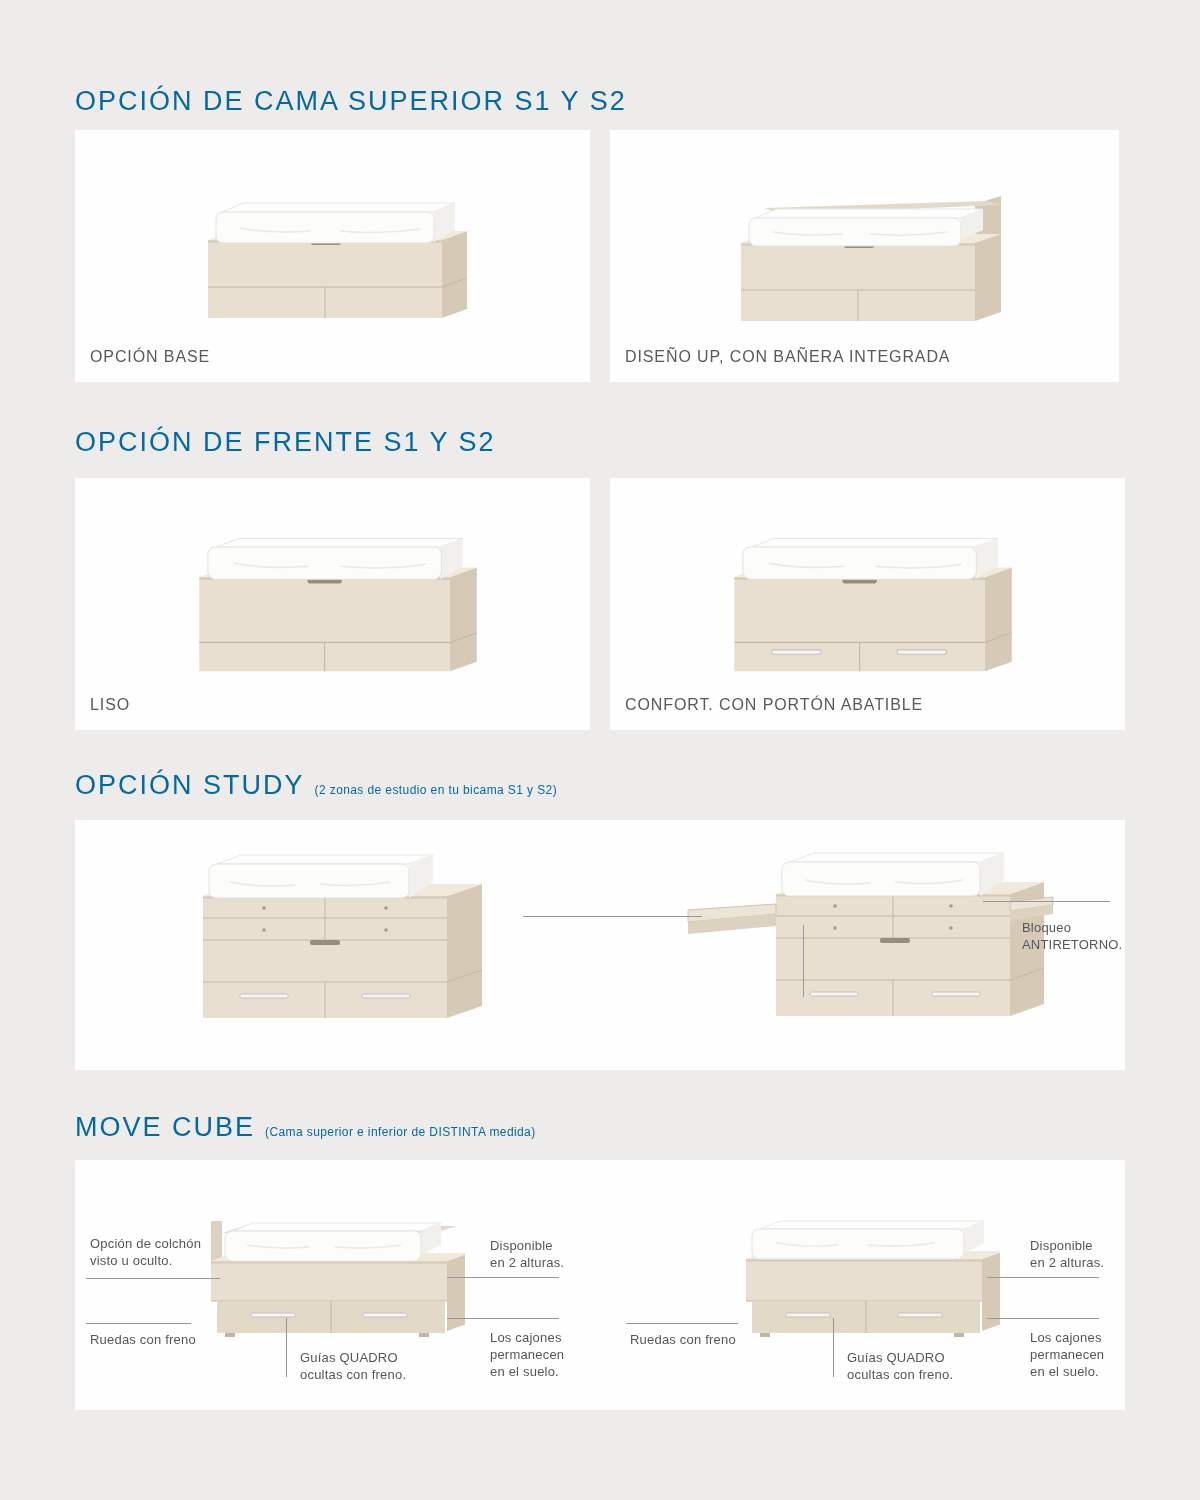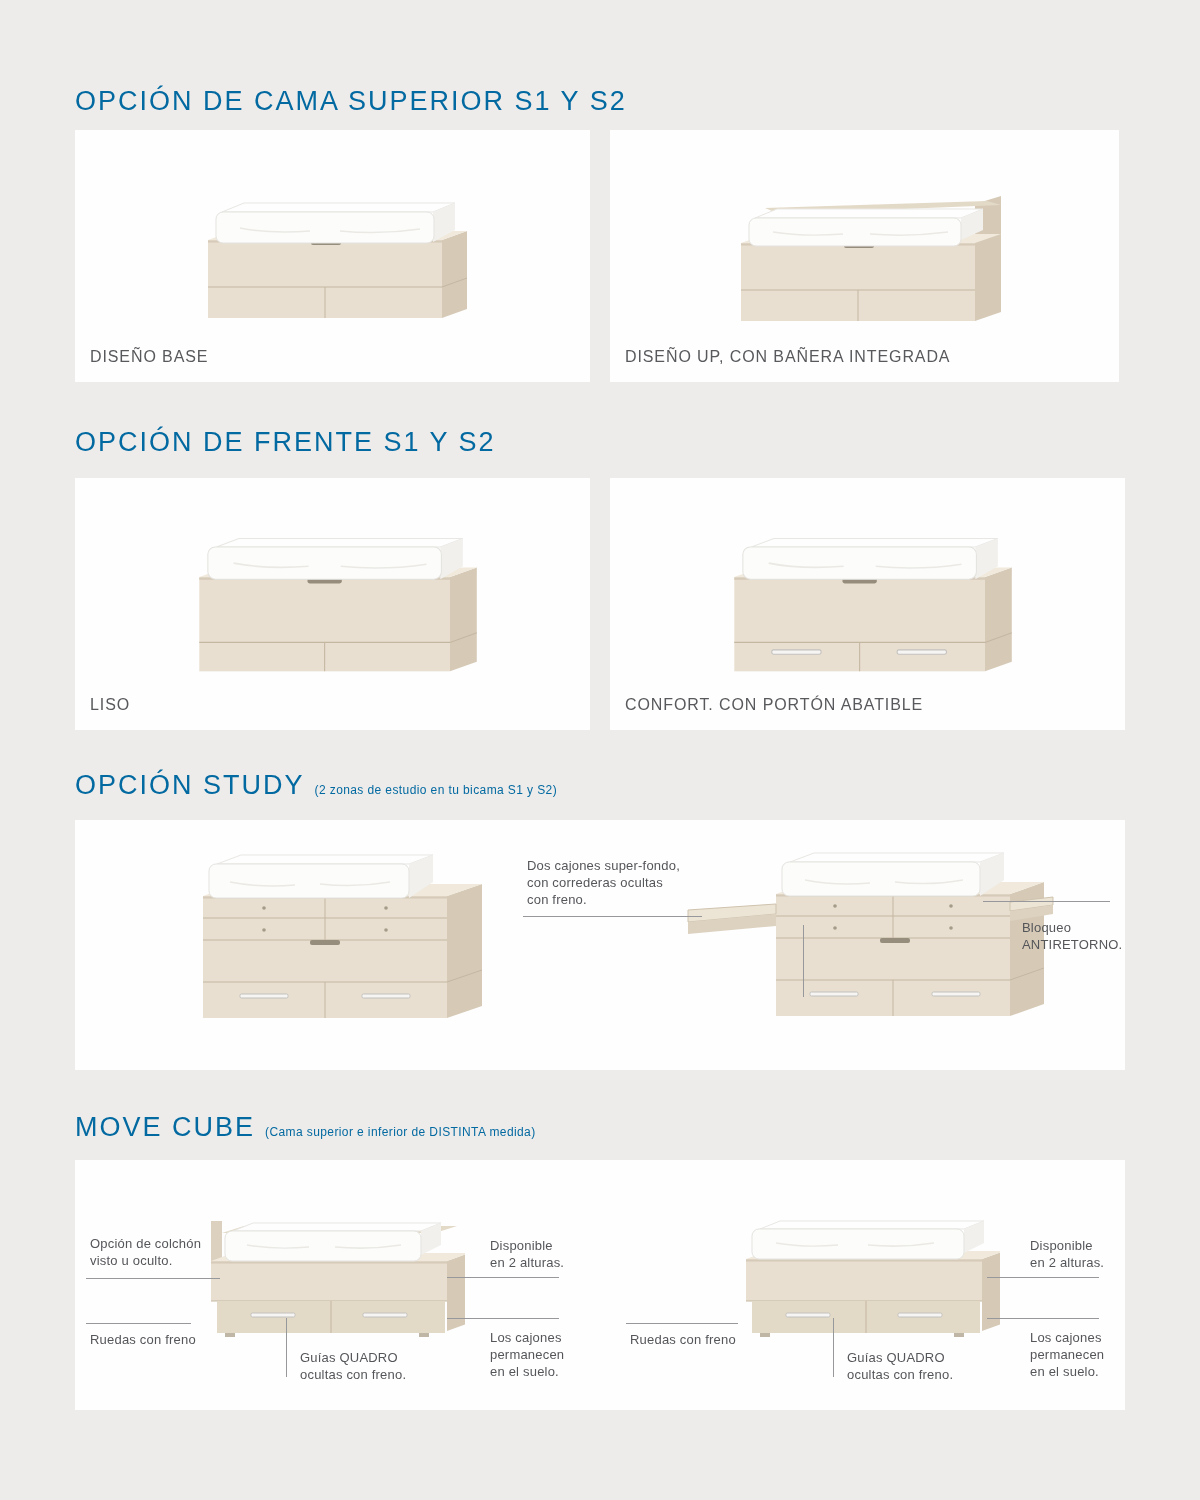--- a/index.html
+++ b/index.html
@@ -55,21 +55,21 @@
     <line class="gapline" x1="18" y1="97" x2="252" y2="97"></line>
     <line class="gapline" x1="252" y1="97" x2="277" y2="88"></line>
     <line class="gapline" x1="135" y1="97" x2="135" y2="128"></line>
     <rect x="121" y="50" width="30" height="5" rx="2" fill="#978d7c"></rect>
     <polygon points="32,22 243,22 265,13 54,13" fill="#fefefe" stroke="#e8e7e3"></polygon>
     <polygon points="243,22 265,13 265,40 243,52" fill="#f1f0ed"></polygon>
     <rect x="26" y="22" width="218" height="31" rx="7" fill="#fcfcfb" stroke="#e4e3df"></rect>
     <path class="wrinkle" d="M50,38 q30,6 70,3"></path>
     <path class="wrinkle" d="M150,41 q40,4 80,-2"></path>
   </svg>
-  <div class="card-label">DISEÑO BASE</div>
+  <div class="card-label">OPCIÓN BASE</div>
 </div>
 
 <div class="panel" style="left:610px;top:130px;width:509px;height:252px;">
   <svg class="bed" style="left:115px;top:58px;" width="280" height="140" viewBox="0 0 280 140">
     <polygon points="250,16 276,8 276,124 250,133" fill="#d6cab7"></polygon>
     <polygon points="40,20 262,13 276,17 54,26" fill="#e3d9c7"></polygon>
     <rect x="16" y="55" width="234" height="78" fill="#e8dfd0"></rect>
     <polygon points="16,55 250,55 276,46 42,46" fill="#f0e9dc"></polygon>
     <line class="shadowline" x1="16" y1="56.5" x2="250" y2="56.5"></line>
     <line class="gapline" x1="16" y1="102" x2="250" y2="102"></line>
@@ -181,23 +181,20 @@
     <polygon points="28,72 116,64 116,76 28,84" fill="#ddd2c0"></polygon>
     <polygon points="350,52 393,47 393,55 350,61" fill="#ece4d5" stroke="#cfc3ae"></polygon>
     <polygon points="350,61 393,55 393,64 350,71" fill="#ddd2c0"></polygon>
     <polygon points="130,12 320,12 344,3 154,3" fill="#fefefe" stroke="#e8e7e3"></polygon>
     <polygon points="320,12 344,3 344,30 320,46" fill="#f1f0ed"></polygon>
     <rect x="122" y="12" width="198" height="34" rx="7" fill="#fcfcfb" stroke="#e4e3df"></rect>
     <path class="wrinkle" d="M145,30 q30,6 65,3"></path>
     <path class="wrinkle" d="M235,32 q35,4 68,-2"></path>
   </svg>
 
-  <div class="annotation" style="left:452px;top:38px;">Dos cajones super-fondo,
-con correderas ocultas
-con freno.</div>
   <div class="leader-h" style="left:448px;top:96px;width:179px;"></div>
 
   <div class="leader-h" style="left:908px;top:81px;width:127px;"></div>
   <div class="annotation" style="left:947px;top:100px;">Bloqueo
 ANTIRETORNO.</div>
 
   <div class="leader-v" style="left:728px;top:105px;height:72px;"></div>
 </div>
 
 <div class="section-title" style="top:1112px;">

